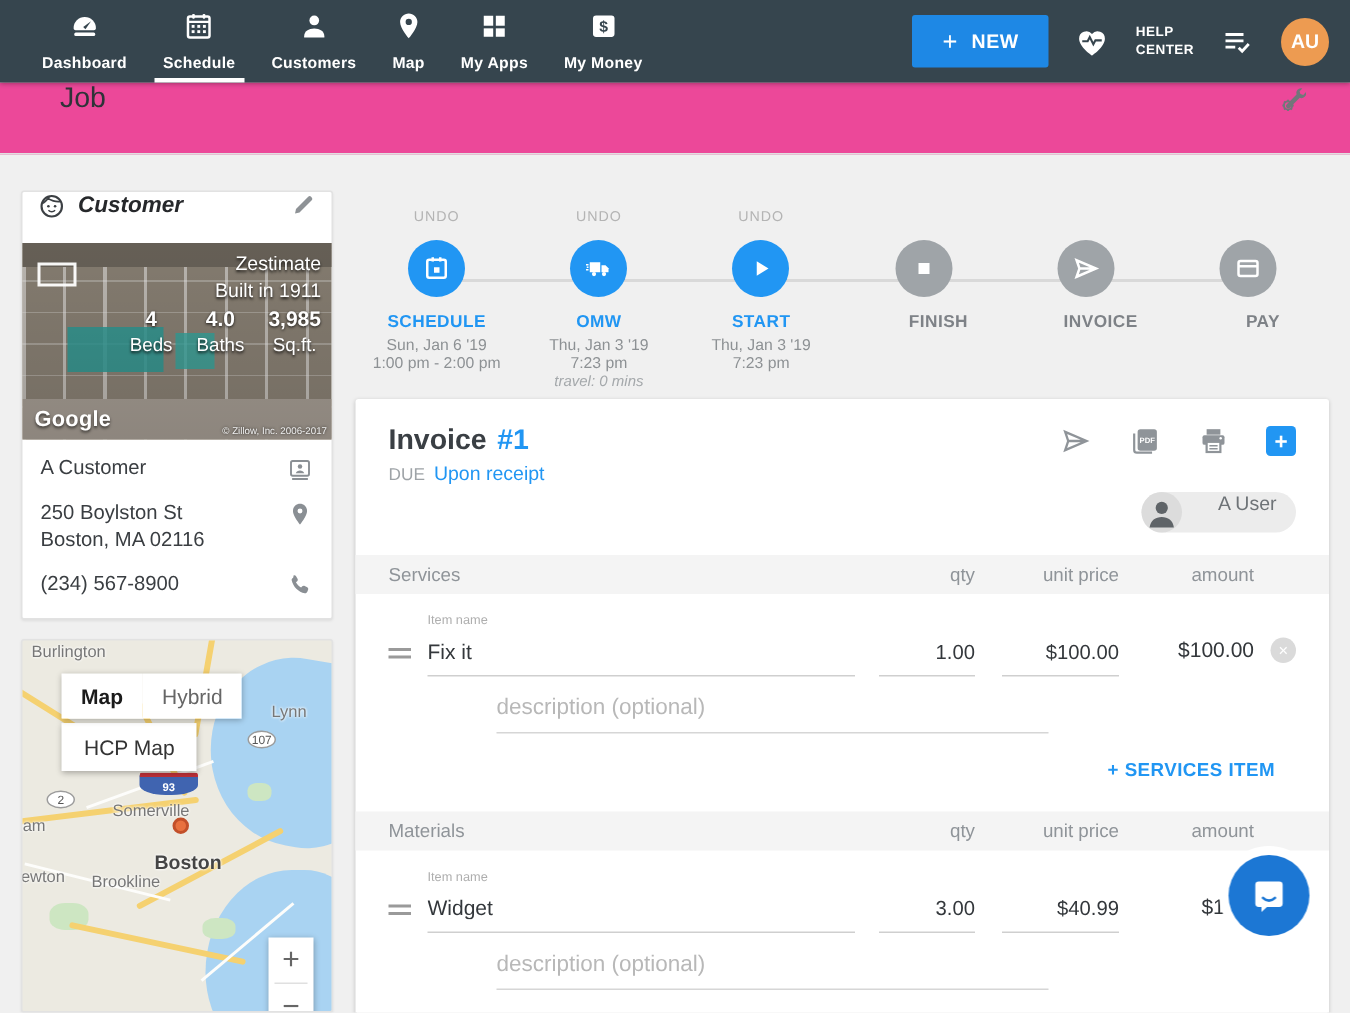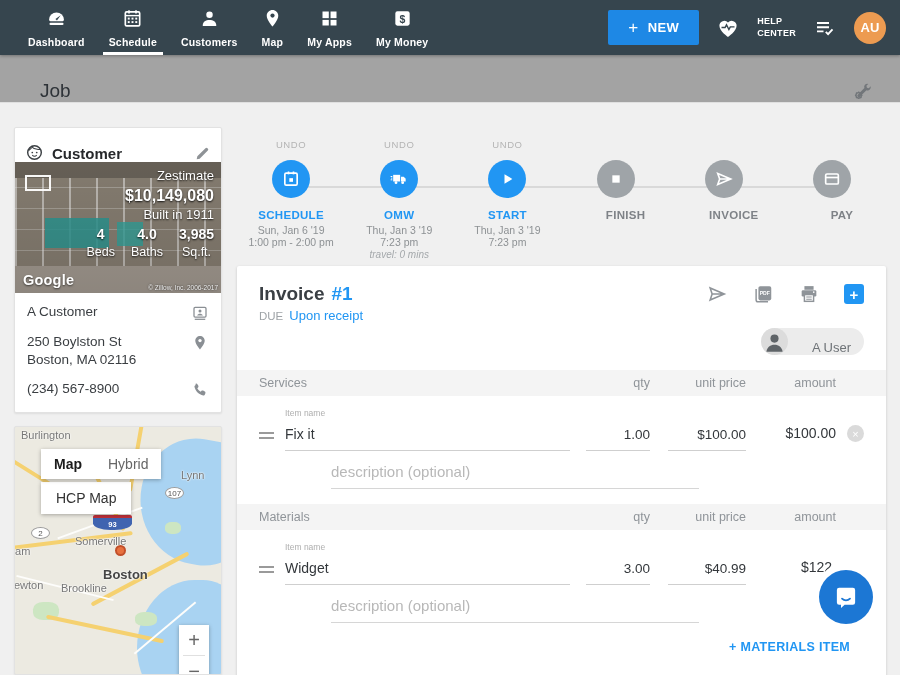--- a/index.html
+++ b/index.html
@@ -20,34 +20,34 @@
     letter-spacing:.4px; padding:10px 20px; border-radius:2px; display:flex; align-items:center; gap:9px; cursor:pointer;
     font-family:inherit; }
   .new-btn .plus { font-size:17px; font-weight:400; line-height:0; }
   .help-center { font-size:9px; font-weight:700; text-align:left; line-height:1.3; letter-spacing:.3px; cursor:pointer; }
   .icon-btn { display:flex; align-items:center; cursor:pointer; }
   .icon-btn svg { width:24px; height:24px; }
   .avatar { width:32px; height:32px; border-radius:50%; background:#ED9B51; color:#fff;
     font-weight:700; font-size:13px; display:flex; align-items:center; justify-content:center; cursor:pointer; }
 
   
-  .job-header { height:48px; background:#a3a3a3; display:flex; align-items:flex-end;
+  .job-header { height:48px; background:#ec4899; display:flex; align-items:flex-start;
     padding:0 26px 0 40px; border-bottom:1px solid #E0E0E0; position:relative; z-index:20; }
   .job-title { font-size:19px; color:#2E3338; font-weight:500; flex:1; }
   .job-tools { color:#72767A; display:flex; cursor:pointer; }
   .job-tools svg { width:22px; height:22px; }
 
   
   .content { display:flex; gap:15px; padding:24px 14px 0 14px; height:572px; align-items:flex-start; }
   .sidebar { width:208px; flex:none; display:flex; flex-direction:column; gap:13px; height:100%; }
   .main { flex:1; min-width:0; }
   .card { background:#fff; border:1px solid #E2E2E2; border-radius:2px; box-shadow:0 1px 2px rgba(0,0,0,.08); }
 
   
-  .cust-head { height:34px; display:flex; align-items:flex-end; gap:8px; padding:0 10px; }
+  .cust-head { height:34px; display:flex; align-items:flex-start; gap:8px; padding:0 10px;font-style:italic; }
   .cust-head svg.face { width:19px; height:19px; color:#3C4044; }
   .cust-head .t { font-size:15px; font-weight:700; color:#26282B; flex:1; }
   .cust-head svg.pencil { width:17px; height:17px; color:#8E9296; cursor:pointer; }
 
   .photo { height:131px; position:relative; overflow:hidden; background:
       linear-gradient(#6E675D 0 16px, transparent 16px),
       linear-gradient(transparent 0 104px, #ACA399 104px),
       repeating-linear-gradient(90deg, rgba(255,255,255,.5) 0 2px, transparent 2px 27px),
       repeating-linear-gradient(0deg, rgba(255,255,255,.28) 0 1px, transparent 1px 21px),
       #8E8578; }
@@ -132,21 +132,21 @@
   .inv-title { font-size:19px; font-weight:700; color:#3A3F44; }
   .inv-num { font-size:19px; font-weight:700; color:#2196F3; margin-left:7px; cursor:pointer; }
   .inv-icons { margin-left:auto; display:flex; align-items:center; gap:24px; color:#8F9499; }
   .inv-icons svg { width:22px; height:22px; cursor:pointer; }
   .plus-btn { width:20px; height:20px; background:#2196F3; border-radius:3px; color:#fff;
     display:flex; align-items:center; justify-content:center; font-size:15px; font-weight:700; cursor:pointer; }
   .inv-row2 { margin-top:3px; display:flex; align-items:baseline; gap:6px; }
   .due-label { font-size:11.5px; color:#9EA3A7; font-weight:500; }
   .due-value { font-size:13px; color:#2196F3; cursor:pointer; }
   .inv-row3 { display:flex; justify-content:flex-end; margin-top:5px; }
-  .user-chip { background:#ECECEC; border-radius:14px; height:27px; display:flex; align-items:flex-end;
+  .user-chip { background:#ECECEC; border-radius:14px; height:27px; display:flex; align-items:flex-start;
     padding-right:13px; gap:24px; font-size:13px; color:#6E7377; cursor:pointer; }
   .chip-avatar { width:27px; height:27px; border-radius:50%; background:#DCDCDC; overflow:hidden; }
   .chip-avatar svg { width:27px; height:27px; }
 
   .section-bar { margin-top:15px; background:#F4F4F4; height:26px; display:flex; align-items:center;
     padding:0 22px; font-size:12.5px; color:#8F9499; }
   .section-bar .sec-name { flex:1; }
   .hcol-qty   { width:80px; text-align:right; }
   .hcol-unit  { width:96px; text-align:right; }
   .hcol-amt   { width:90px; text-align:right; }
@@ -297,21 +297,20 @@
             <path d="M3.8 20.2l.9-4.2L16.2 4.5a1.9 1.9 0 0 1 2.7 0l.6.6a1.9 1.9 0 0 1 0 2.7L8 19.3l-4.2.9z"></path>
           </svg>
       </div>
       <div class="photo">
         <div class="teal1"></div>
           <div class="teal2"></div>
           <div class="shade"></div>
         <div class="sv-rect"></div>
         <div class="overlay">
           <div class="ov-label">Zestimate</div>
-          <div class="ov-value">$10,149,080</div>
           <div class="ov-label">Built in 1911</div>
           <div class="ov-stats">
             <div class="col">
                 <div class="v">4</div>
                 <div class="l">Beds</div>
               </div>
             <div class="col">
                 <div class="v">4.0</div>
                 <div class="l">Baths</div>
               </div>
@@ -526,20 +525,21 @@
         <div class="qty-field"><input class="fld" value="1.00" style=""></div>
         <div class="unit-field"><input class="fld" value="$100.00" style=""></div>
         <div class="amt">$100.00</div>
         <div class="row-close">
             <span class="x-circle">×</span>
           </div>
       </div>
       <div class="desc-row">
         <input class="desc" placeholder="description (optional)" style="">
       </div>
+      <div class="add-link">+ SERVICES ITEM</div>
 
       <div class="section-bar">
         <span class="sec-name">Materials</span>
         <span class="hcol-qty">qty</span>
         <span class="hcol-unit">unit price</span>
         <span class="hcol-amt">amount</span>
         <span class="hcol-sp"></span>
       </div>
       <div class="item-row">
         <div class="drag">

